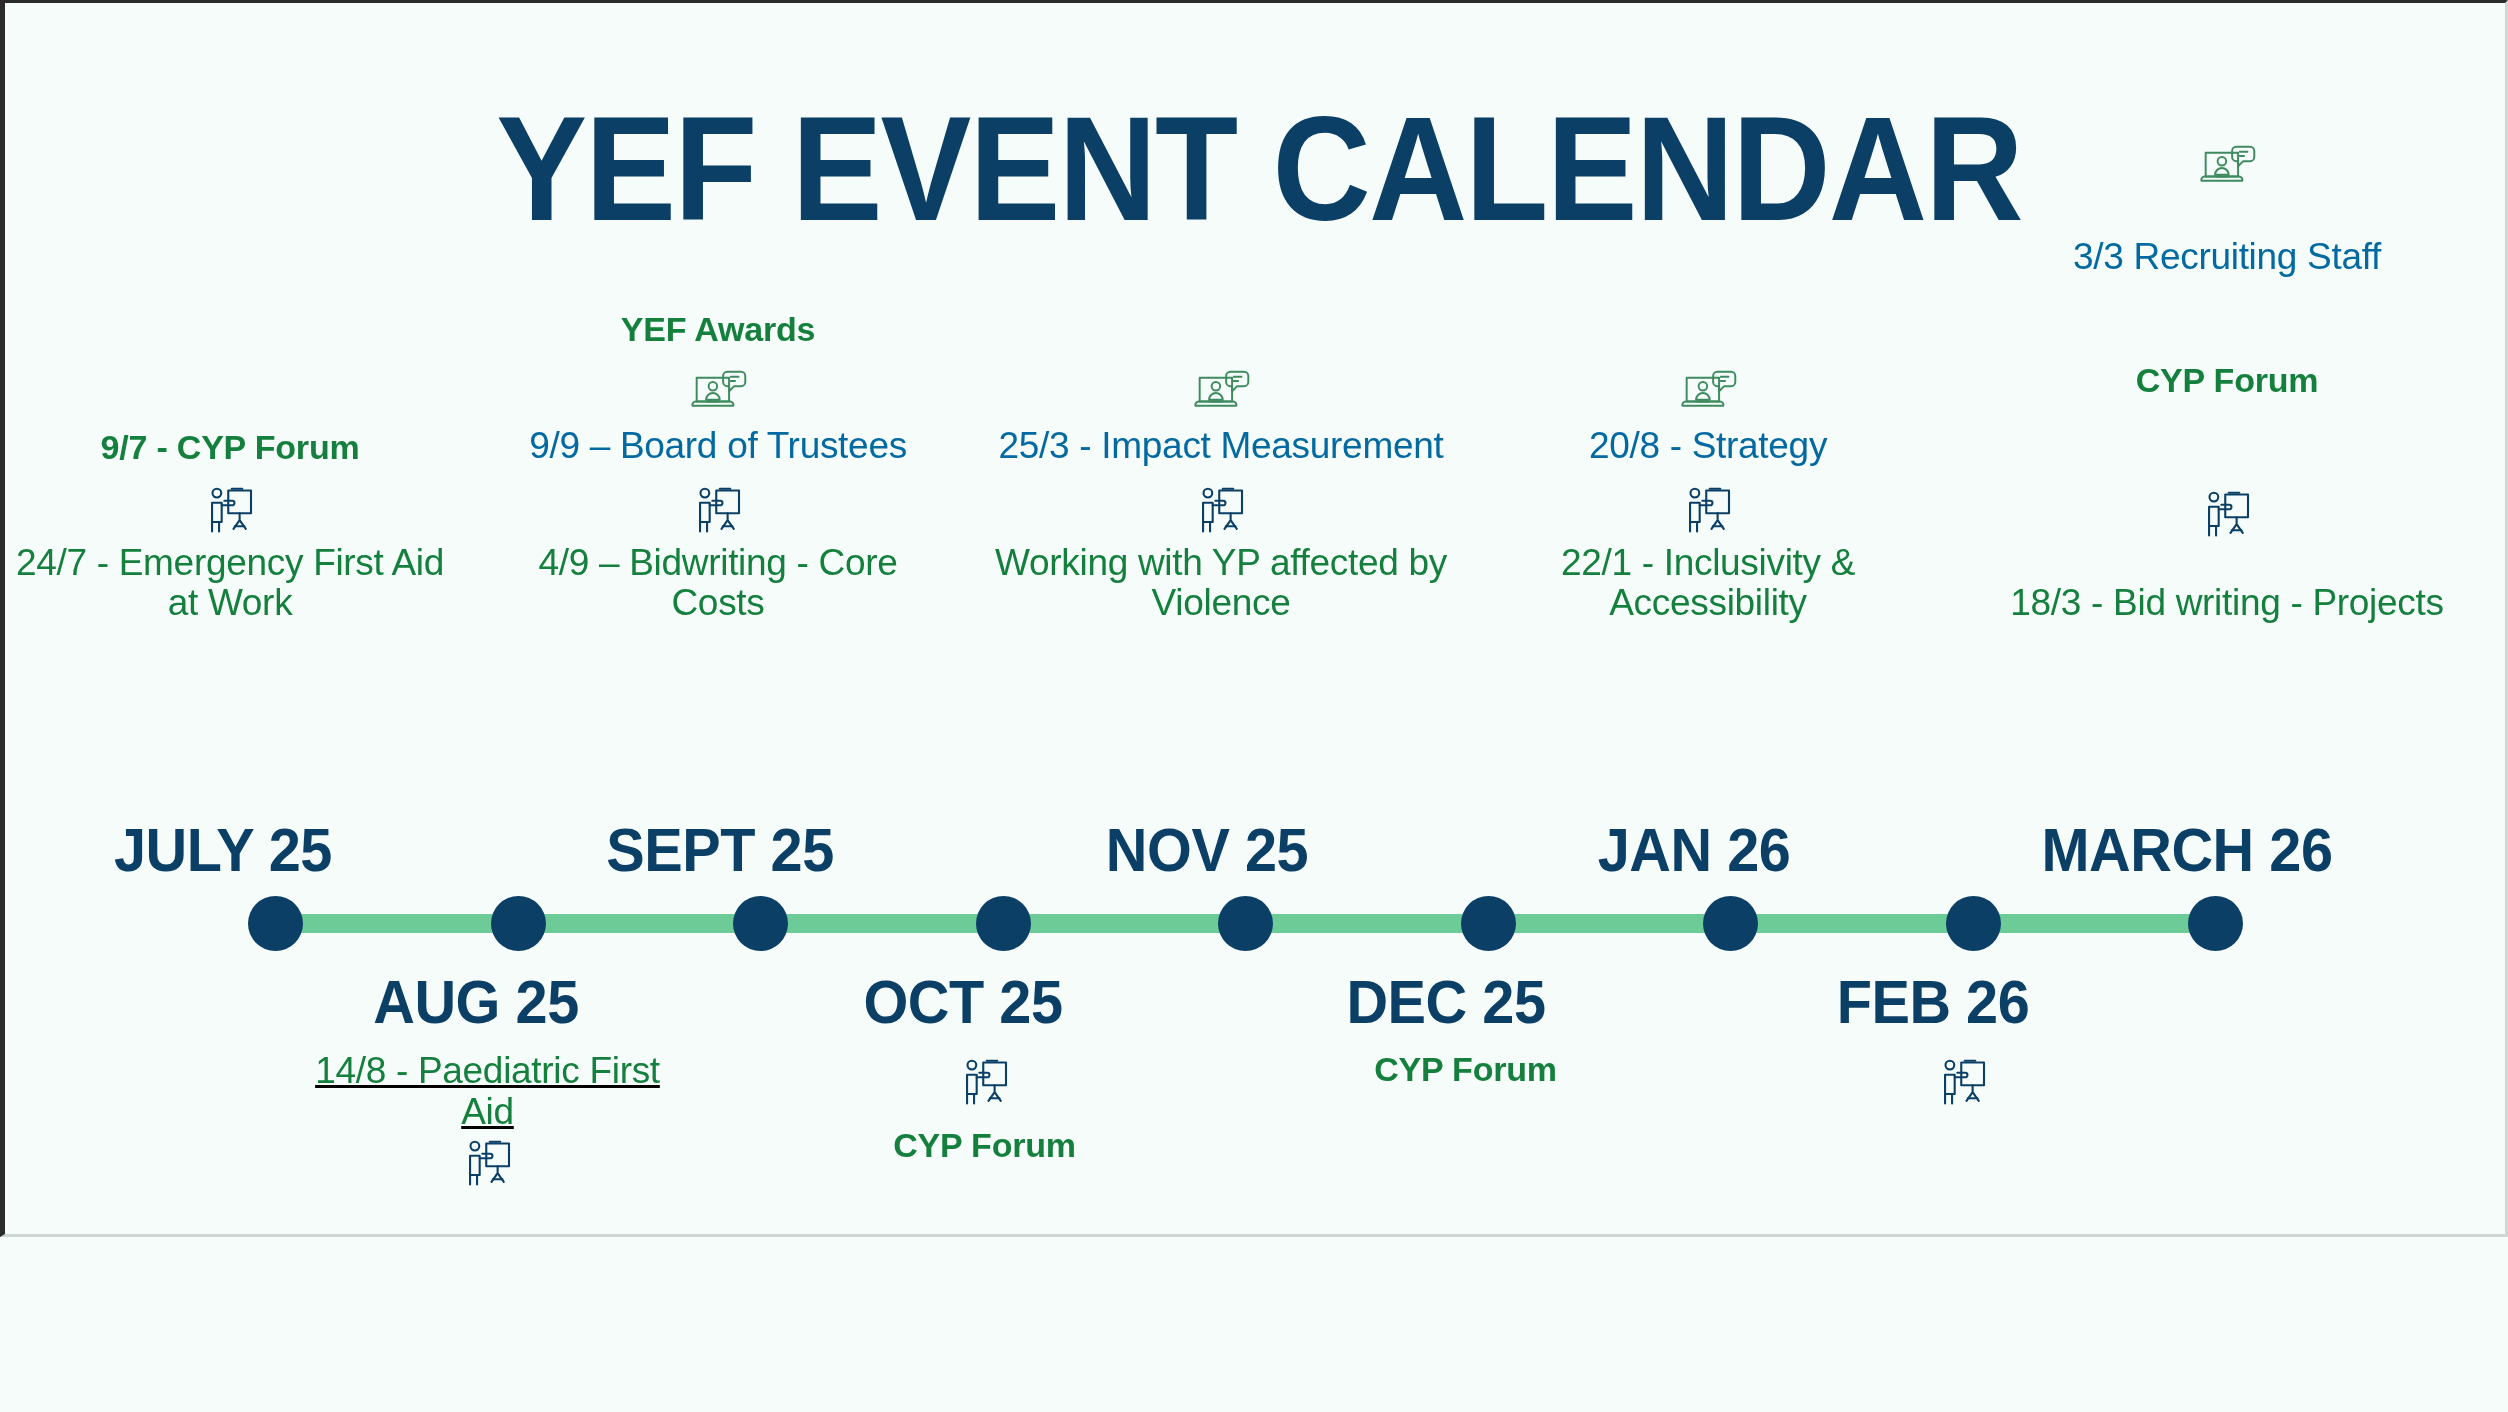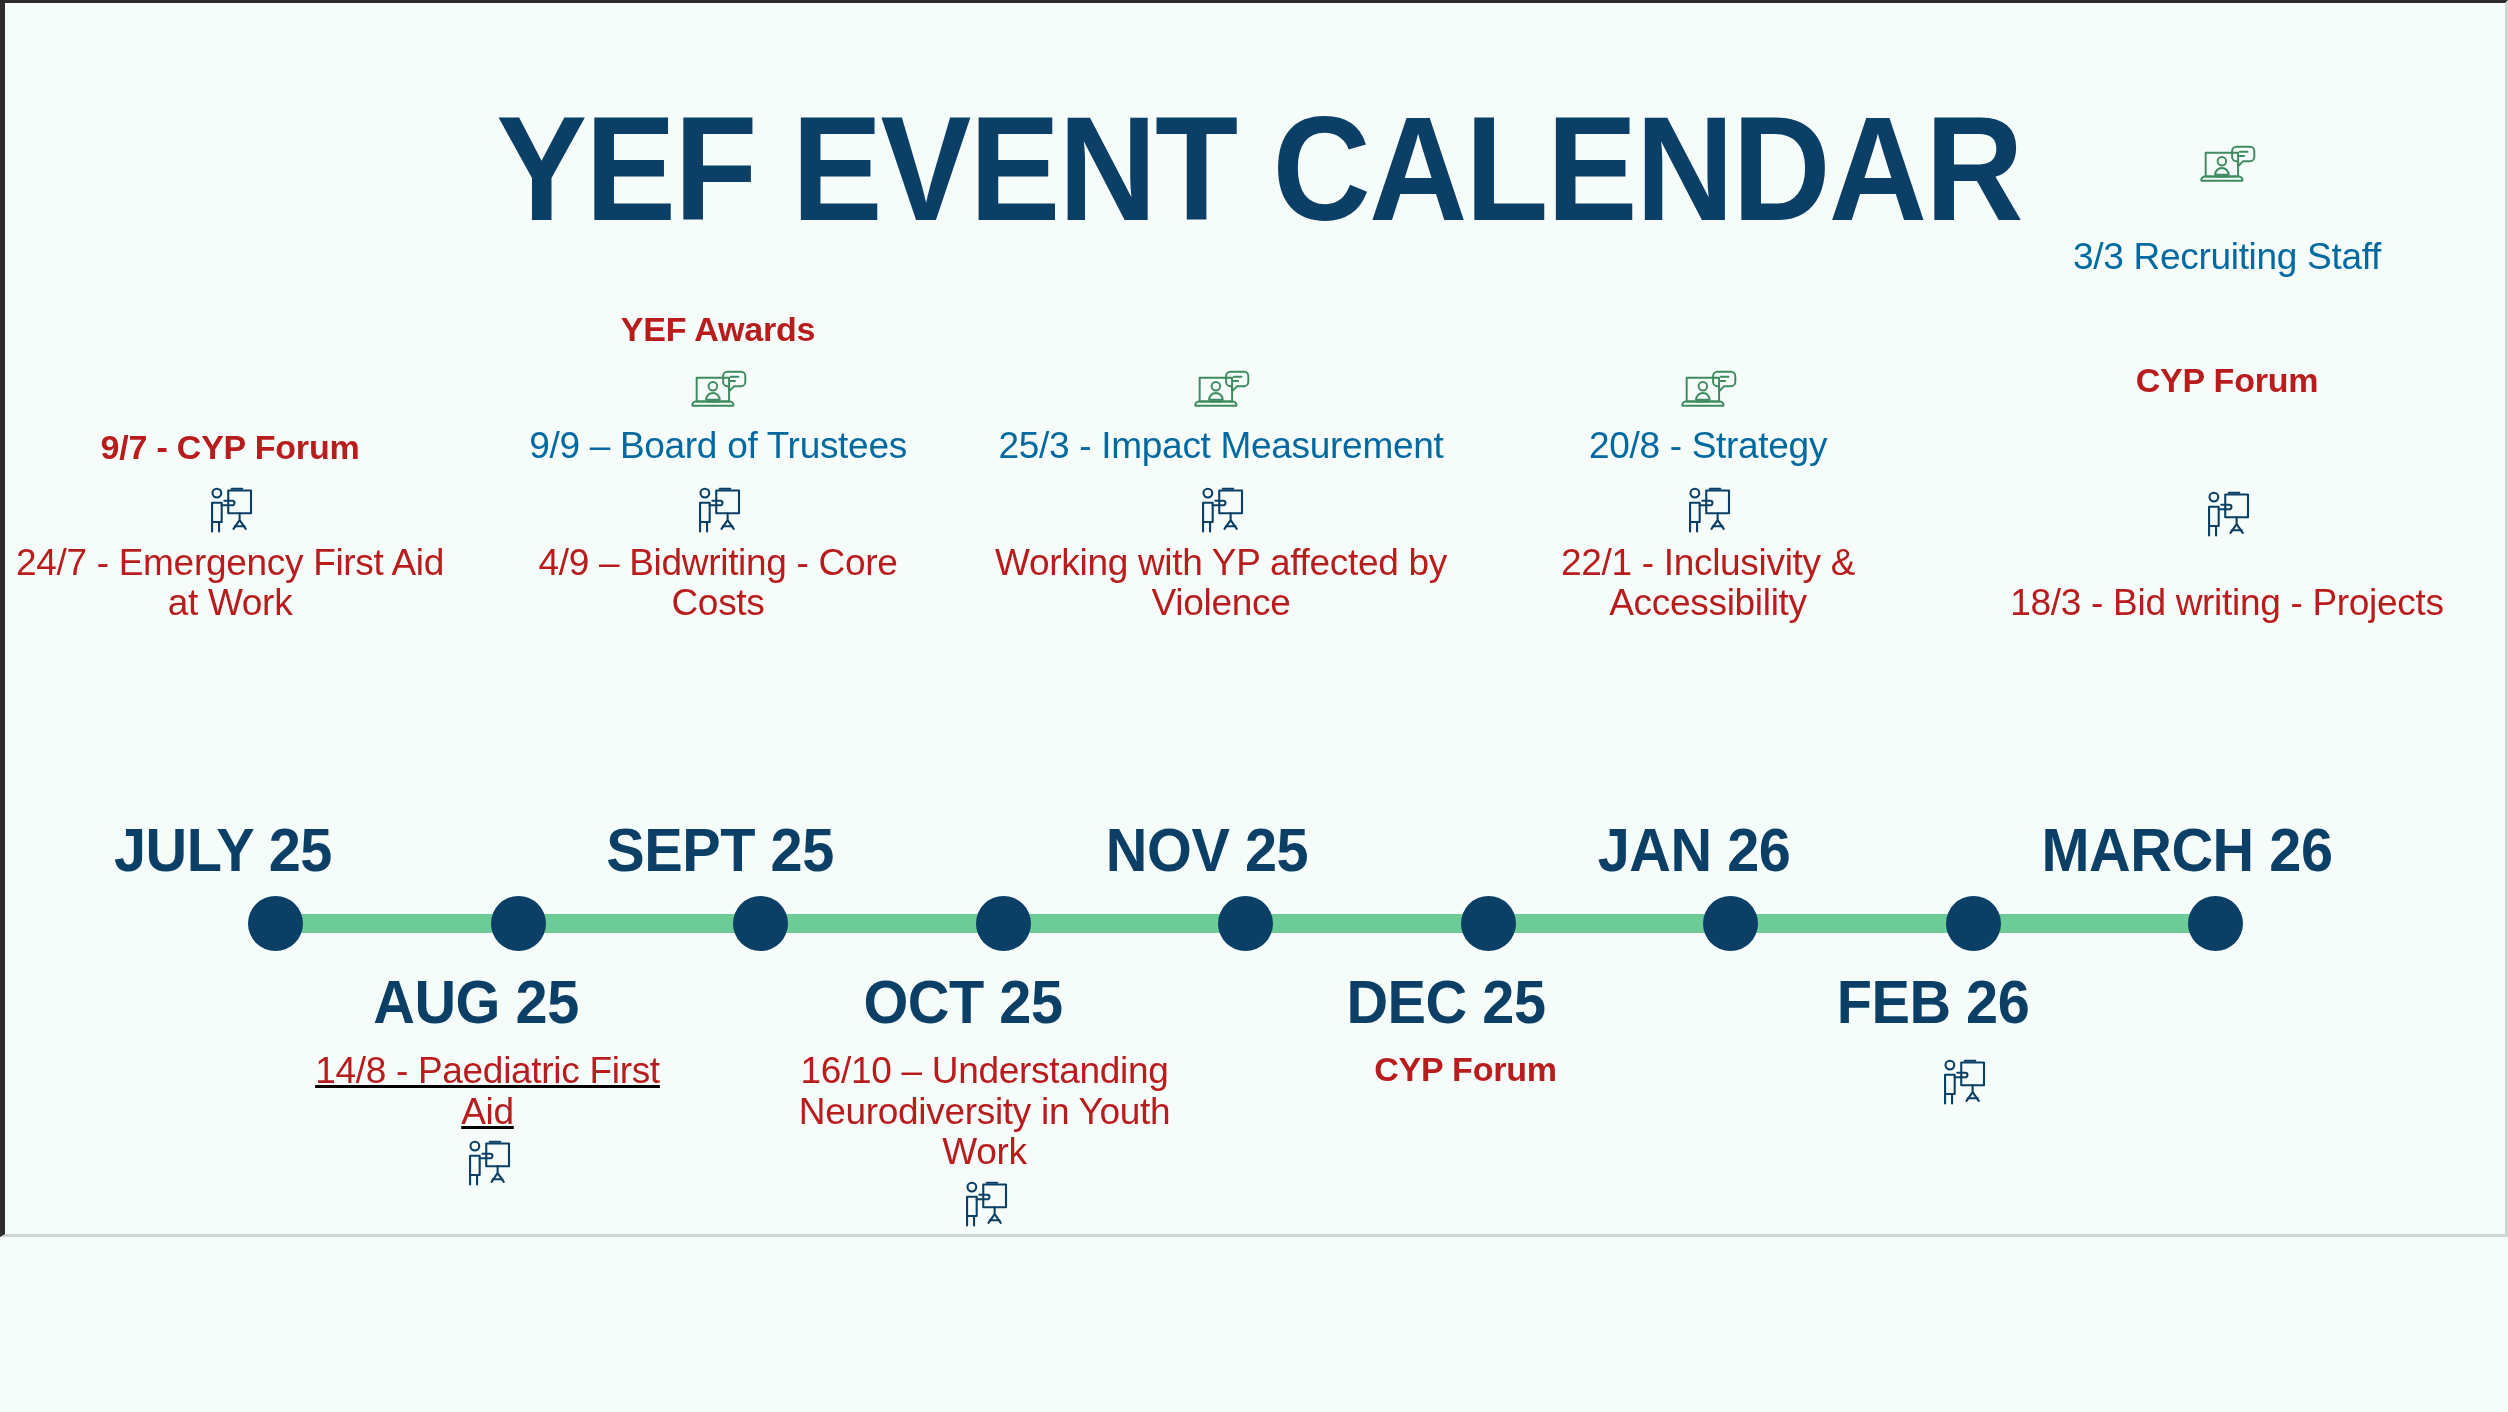--- a/index.html
+++ b/index.html
@@ -93,21 +93,21 @@
     line-height: 1;
     letter-spacing: -0.5px;
     color: #0b3f66;
     transform: scaleX(0.93);
     white-space: nowrap;
   }
 
   .ev {
     text-align: center;
     line-height: 1.1;
-    color: #b91c1c;
+    color: #15803d;
     font-size: 37px;
     font-weight: 400;
     letter-spacing: -0.3px;
   }
   .ev.green { color: #0369a1; }
   .ev.bold {
     font-weight: bold;
     font-size: 34px;
     letter-spacing: -0.2px;
   }
@@ -209,21 +209,20 @@
             <path d="M22.5 25.5 h12 a2.6 2.6 0 0 0 0-5.2 h-9"></path>
             <path d="M30 8.5 h26 v26 h-26 z"></path>
             <path d="M34 6.5 h12"></path>
             <path d="M43 34.5 v8 M43 42.5 l-7 10 M43 42.5 l7 10"></path>
             <path d="M37.5 49.5 h11"></path>
           </svg>
         </span>
         <div class="ev">4/9 – Bidwriting - Core Costs</div>
       </div>
       <div class="col col-below" style="width: 440px; left: 759.5px; top: 1048px;">
-        <div class="ev">16/10 – Understanding Neurodiversity in Youth Work</div>
         <span class="icon">
           <svg width="56" height="56" viewBox="0 0 64 64" fill="none" stroke="#0b3f66" stroke-width="2.4" stroke-linecap="round" stroke-linejoin="round">
             <circle cx="17" cy="11.5" r="5"></circle>
             <path d="M11.5 22.5 h11 v22 h-11 z"></path>
             <path d="M11.5 44.5 v11 M19.5 44.5 v11"></path>
             <path d="M22.5 25.5 h12 a2.6 2.6 0 0 0 0-5.2 h-9"></path>
             <path d="M30 8.5 h26 v26 h-26 z"></path>
             <path d="M34 6.5 h12"></path>
             <path d="M43 34.5 v8 M43 42.5 l-7 10 M43 42.5 l7 10"></path>
             <path d="M37.5 49.5 h11"></path>

